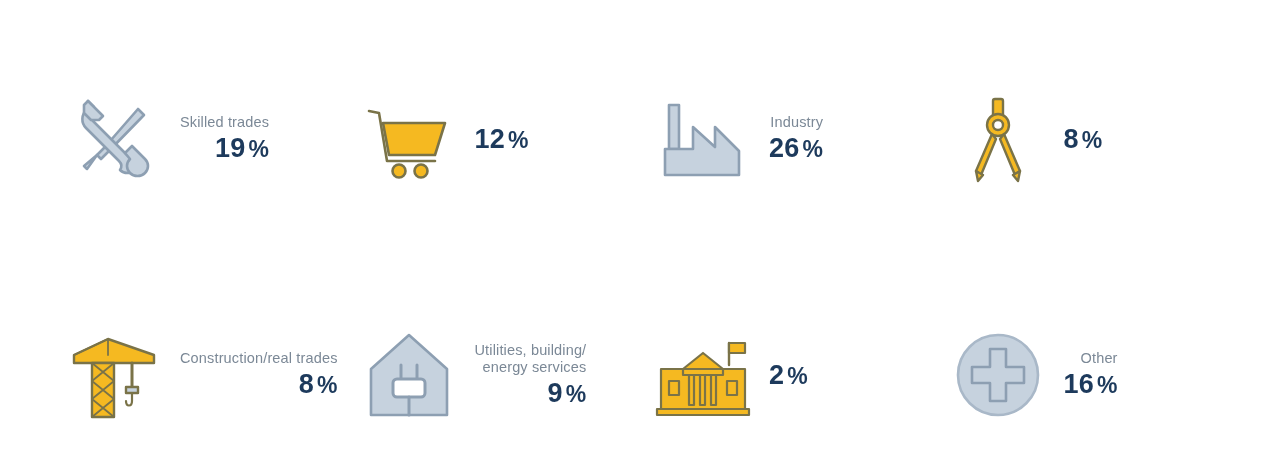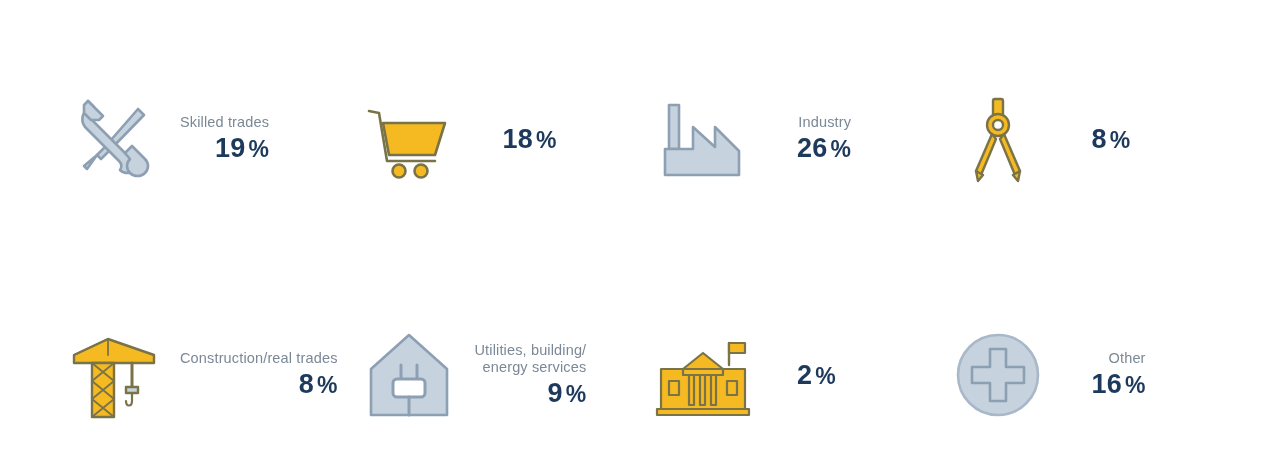--- a/index.html
+++ b/index.html
@@ -57,21 +57,20 @@
     letter-spacing: 0.15px;
     white-space: pre-line;
     margin-bottom: 2px;
   }
   .value {
     color: #1d3a5c;
     font-size: 27px;
     line-height: 30px;
     font-weight: bold;
     letter-spacing: 0.2px;
-    margin-left: 28px;
   }
   .value .pct {
     font-size: 23px;
     margin-left: 3px;
     font-weight: bold;
   }
   
   .row2 .icon-wrap { height: 98px; }
 </style>
 </head>
@@ -105,21 +104,21 @@
         <svg width="100" height="100" viewBox="0 0 100 100">
           <g stroke="#7a7348" stroke-width="2.6" fill="none" stroke-linejoin="round" stroke-linecap="round">
             <path d="M10 22 L20 24 L28 72 L76 72"></path>
             <path d="M24 34 L86 34 L76 66 L30 66 Z" fill="#f5b921"></path>
             <circle cx="40" cy="82" r="6.5" fill="#f5b921"></circle>
             <circle cx="62" cy="82" r="6.5" fill="#f5b921"></circle>
           </g>
         </svg>
       </div>
       <div class="text-wrap">
-        <div class="value"><span>18</span><span class="pct">%</span></div>
+        <div class="value"><span>12</span><span class="pct">%</span></div>
       </div>
     </div>
 
     <div class="item row1">
       <div class="icon-wrap">
         <svg width="100" height="100" viewBox="0 0 100 100">
           <g fill="#c6d2de" stroke="#8d9fb2" stroke-width="2.6" stroke-linejoin="round">
             <path d="M16 16 L26 16 L26 60 L16 60 Z"></path>
             <path d="M12 60 L40 60 L40 38 L62 58 L62 38 L86 62 L86 86 L12 86 Z"></path>
           </g>

